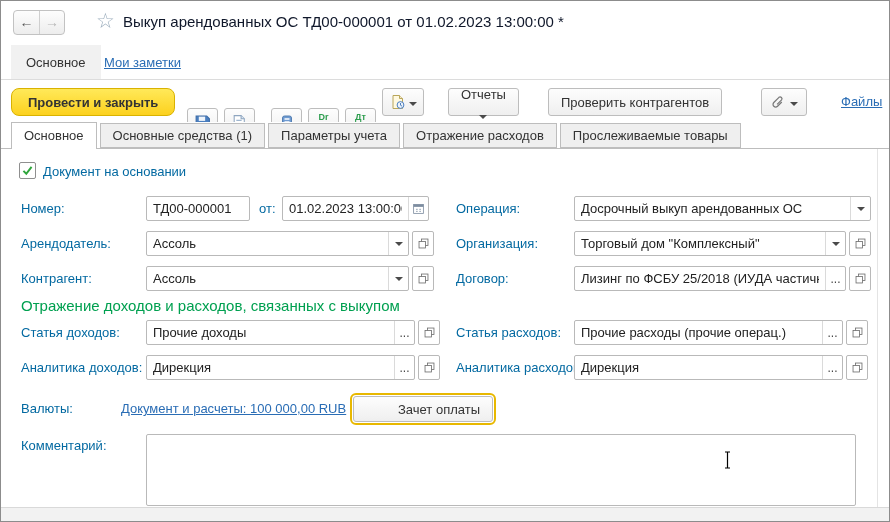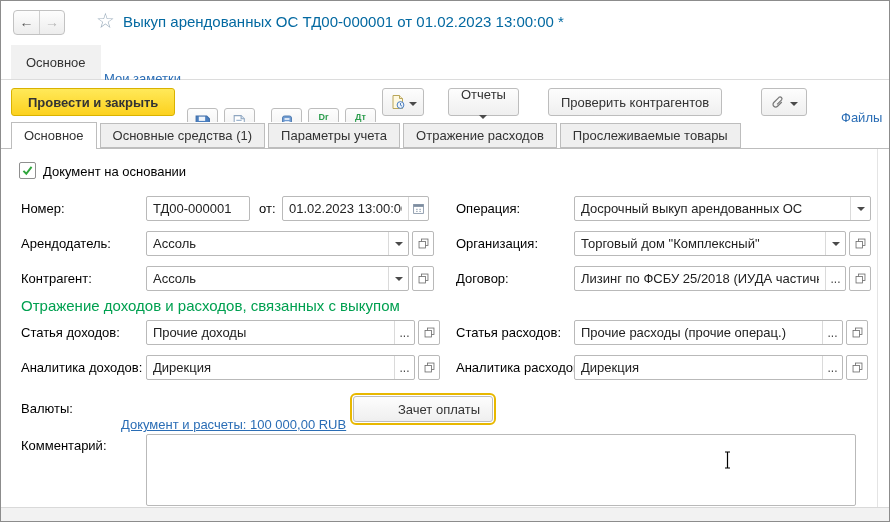--- a/index.html
+++ b/index.html
@@ -8,46 +8,46 @@
     border:1px solid #8c8c8c;background:#fff;overflow:hidden;
     font-family:"Liberation Sans","DejaVu Sans",sans-serif;color:#3a3a3a;
   }
   
   .titlebar{position:absolute;top:0;left:0;right:0;height:44px;background:#fff;}
   .navgroup{position:absolute;left:12px;top:9px;display:flex;border:1px solid #c2c2c2;border-radius:4px;overflow:hidden;background:linear-gradient(#fdfdfd,#ededed);}
   .navbtn{width:25px;height:23px;border:none;background:transparent;font-size:14px;color:#555;cursor:pointer;padding:0;line-height:23px;}
   .navbtn + .navbtn{border-left:1px solid #cfcfcf;}
   .navbtn.disabled{color:#b7b7b7;}
   .star{position:absolute;left:95px;top:8px;font-size:21px;color:#9fb0bf;cursor:pointer;line-height:24px;}
-  .title{position:absolute;left:122px;top:12px;font-size:15px;color:#0369a1;white-space:nowrap;}
+  .title{position:absolute;left:122px;top:12px;font-size:15px;color:#0f172a;white-space:nowrap;}
   
   .subnav{position:absolute;top:44px;left:0;right:0;height:34px;border-bottom:1px solid #dcdcdc;background:#fff;}
   .subnav-tab{position:absolute;left:10px;top:0;height:34px;padding:0 15px;background:#f1f1f1;display:flex;align-items:center;font-size:13px;color:#333;cursor:pointer;}
-  .lnk{color:#2a6db5;text-decoration:underline;font-size:13px;cursor:pointer;white-space:nowrap;margin-top:16px;}
+  .lnk{color:#2a6db5;text-decoration:underline;font-size:13px;cursor:pointer;white-space:nowrap;}
   .subnav-link{position:absolute;left:103px;top:10px;}
   
   .toolbar{position:absolute;top:79px;left:0;right:0;height:42px;background:#fff;}
   .btn{position:absolute;top:8px;height:28px;box-sizing:border-box;border:1px solid #bdbdbd;border-radius:3px;
        background:linear-gradient(#fdfdfd,#efefef);font:13px "Liberation Sans","DejaVu Sans",sans-serif;color:#333;
        display:inline-flex;align-items:center;justify-content:center;gap:6px;padding:0 12px;cursor:pointer;}
   .btn-primary{background:linear-gradient(#ffe959,#fcd11e);border-color:#d9b200;font-weight:bold;padding:0 16px;}
   .icon-btn{width:31px;padding:0;margin-top:20px;}
   .caret{width:0;height:0;border:4px solid transparent;border-top-color:#4a4a4a;margin-top:7px;display:inline-block;}
   .drcr{display:flex;flex-direction:column;font-size:9px;font-weight:bold;line-height:9px;}
   .drcr .g{color:#2e9e4f;align-self:flex-start;}
   .drcr .r{color:#d04a43;align-self:flex-end;}
   .toolbar-link{position:absolute;top:14px;}
   
   .tabstrip{position:absolute;top:121px;left:0;right:0;height:27px;box-sizing:border-box;border-bottom:1px solid #bdbdbd;display:flex;align-items:flex-end;padding-left:10px;background:#fff;}
   .tab{height:25px;line-height:24px;box-sizing:border-box;background:#efefef;border:1px solid #bdbdbd;margin-right:3px;padding:0 12px;font-size:13px;color:#333;cursor:pointer;white-space:nowrap;}
   .tab.active{position:relative;top:1px;height:27px;line-height:25px;background:#fff;border-bottom:none;z-index:2;}
   
   .form{position:absolute;top:148px;left:0;right:0;height:359px;background:#fff;}
   .vline{position:absolute;left:876px;top:0;bottom:0;width:1px;background:#e4e4e4;}
-  .lbl{position:absolute;font-size:13px;color:#000000;white-space:nowrap;}
+  .lbl{position:absolute;font-size:13px;color:#0369a1;white-space:nowrap;}
   .txt{position:absolute;height:25px;box-sizing:border-box;border:1px solid #b9b9b9;border-radius:2px;
        font:13px "Liberation Sans","DejaVu Sans",sans-serif;padding:0 6px;color:#222;background:#fff;}
   .combo{position:absolute;height:25px;box-sizing:border-box;border:1px solid #b9b9b9;border-radius:2px;background:#fff;display:flex;align-items:stretch;overflow:hidden;}
   .combo input{border:none;outline:none;flex:1;min-width:0;font:13px "Liberation Sans","DejaVu Sans",sans-serif;padding:0 6px;color:#222;background:transparent;}
   .seg{width:19px;display:flex;align-items:center;justify-content:center;border-left:1px solid #dadada;cursor:pointer;flex:none;font-size:12px;color:#444;}
   .seg .caret{margin-top:4px;}
   .sq-btn{position:absolute;width:22px;height:25px;box-sizing:border-box;border:1px solid #b9b9b9;border-radius:2px;background:#fff;display:flex;align-items:center;justify-content:center;padding:0;cursor:pointer;}
   .checkbox{position:absolute;width:17px;height:17px;box-sizing:border-box;border:1px solid #8f8f8f;border-radius:2px;background:#fff;display:flex;align-items:center;justify-content:center;cursor:pointer;}
   .section-hdr{position:absolute;font-size:15px;color:#00a050;white-space:nowrap;}
   .ring{outline:2px solid #e8b800;outline-offset:1px;padding-left:44px;}
@@ -70,21 +70,21 @@
     <span class="star">☆</span>
     <div class="title">Выкуп арендованных ОС ТД00-000001 от 01.02.2023 13:00:00 *</div>
   </div>
 
   <div class="subnav">
     <div class="subnav-tab">Основное</div>
     <a class="lnk subnav-link">Мои заметки</a>
   </div>
 
   <div class="toolbar">
-    <button class="btn btn-primary" style="left:10px;">Провести и закрыть</button>
+    <button class="btn btn-primary" style="left:10px;border-radius:8px;">Провести и закрыть</button>
 
     <button class="btn icon-btn" style="left:186px;">
       <svg width="17" height="17" viewBox="0 0 16 16">
           <path d="M2 2h10l2.5 2.5V14H2z" fill="#4a7ebf" stroke="#3a6ba8"></path>
           <rect x="4.5" y="2.5" width="6" height="4" fill="#eef4fb"></rect>
           <rect x="4" y="9" width="8" height="5" fill="#fff" stroke="#d0d8e4"></rect>
         </svg>
     </button>
     <button class="btn icon-btn" style="left:223px;">
       <svg width="17" height="17" viewBox="0 0 16 16">

